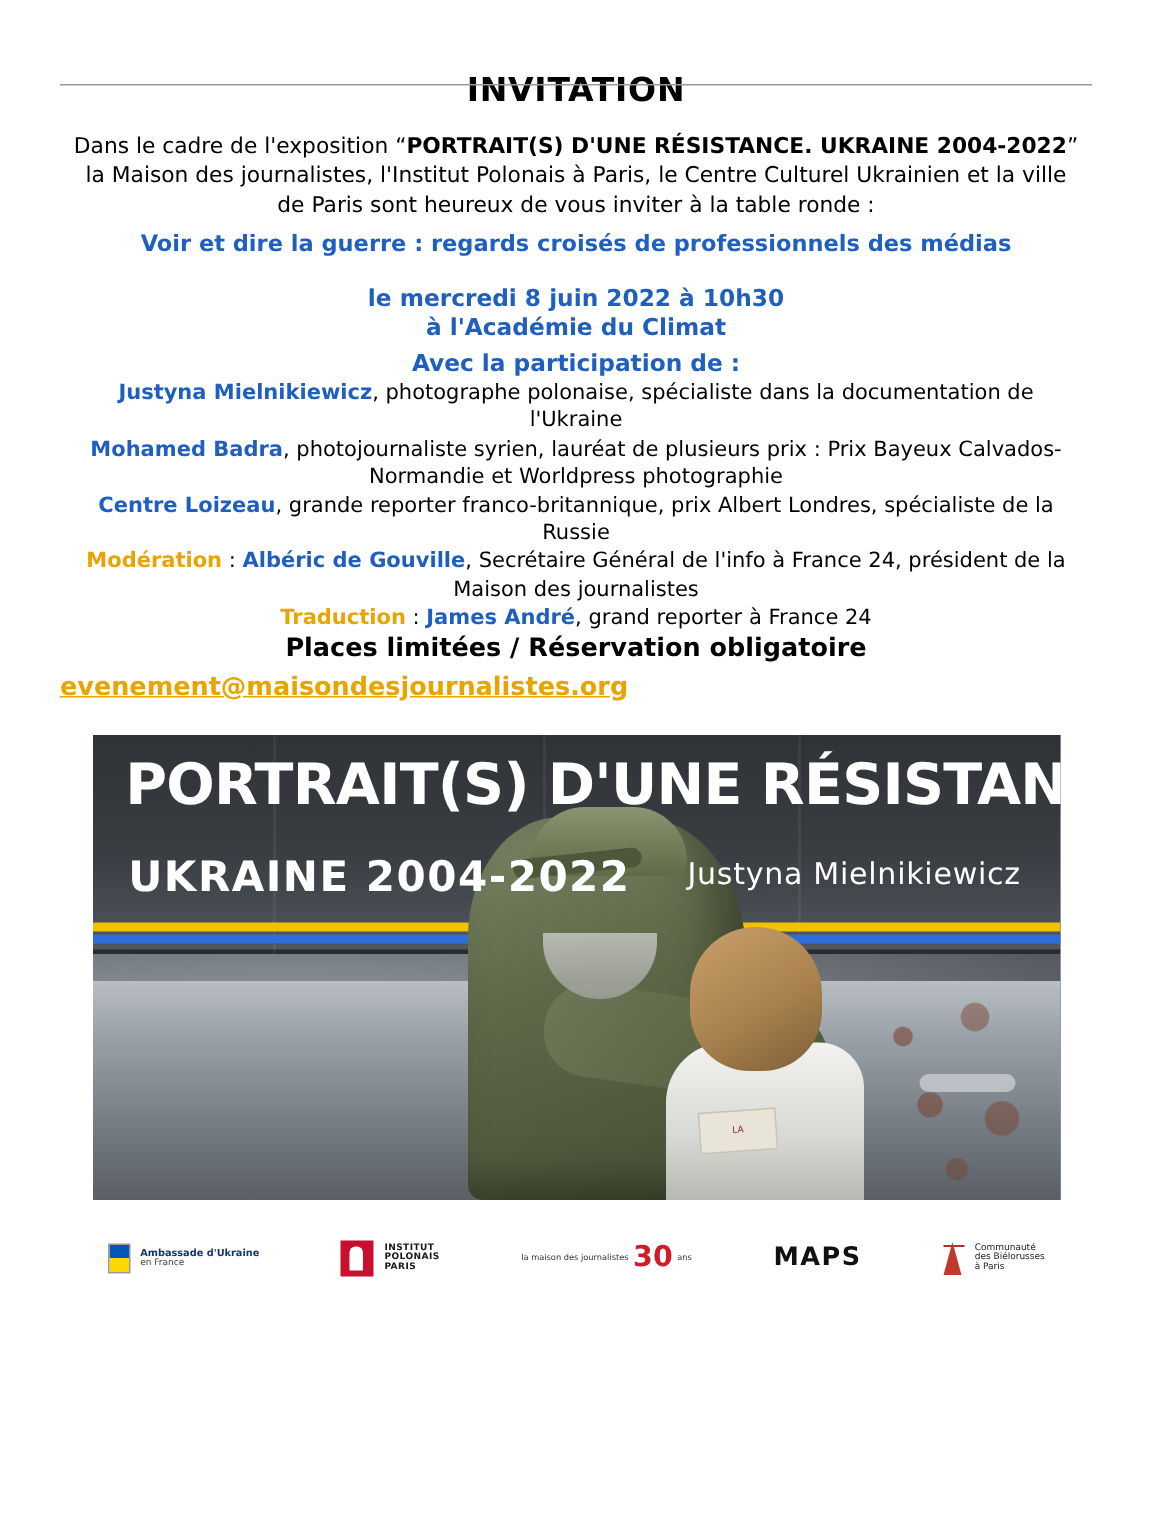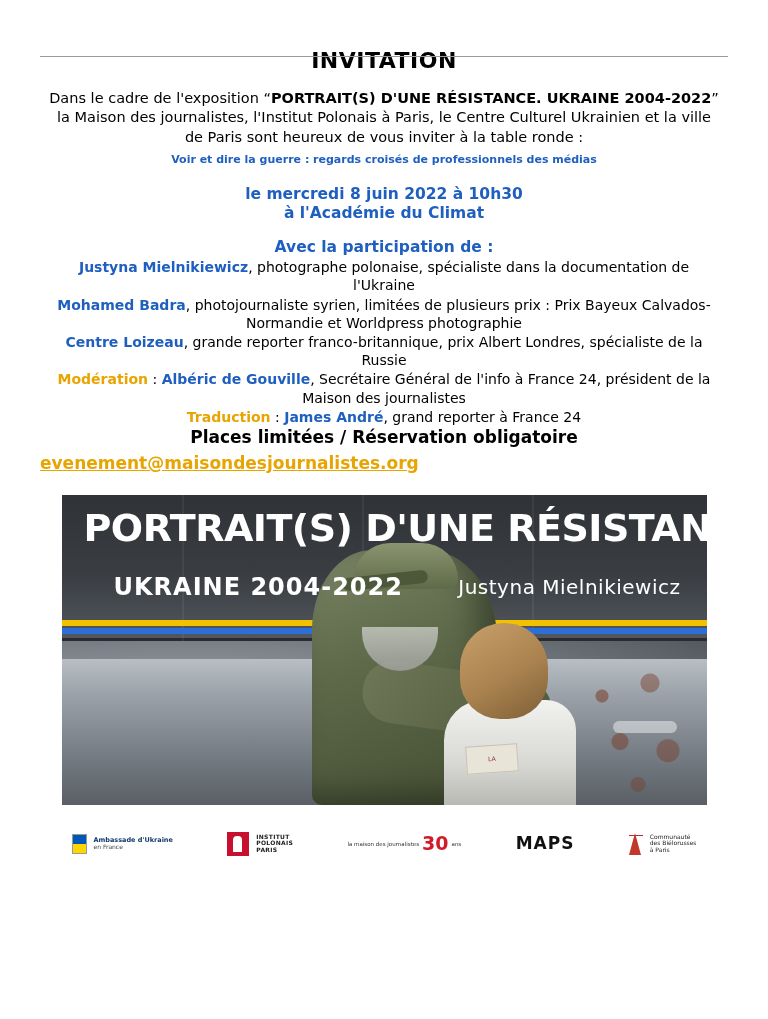--- a/index.html
+++ b/index.html
@@ -39,40 +39,40 @@
   }
   .intro {
     text-align: center;
     font-size: 14.5px;
     line-height: 1.33;
     margin: 0 8px 6px 8px;
   }
   .intro b { font-weight: bold; }
   .roundtable-title {
     text-align: center;
-    font-size: 11px;
+    font-size: 15px;
     font-weight: bold;
     color: #1f5fbf;
     line-height: 1.25;
     margin: 4px 20px 0 20px;
   }
   .spacer-sm { height: 18px; }
   .when {
     text-align: center;
     font-size: 15.5px;
     font-weight: bold;
     color: #1f5fbf;
     line-height: 1.28;
   }
   .participation {
     text-align: center;
     font-size: 15.5px;
     font-weight: bold;
     color: #1f5fbf;
-    margin-top: 14px;
+    margin-top: 4px;
   }
   .speakers {
     margin-top: 2px;
   }
   .speaker {
     text-align: center;
     font-size: 14px;
     line-height: 1.3;
     margin: 0 6px 1px 6px;
   }
@@ -174,25 +174,24 @@
     font-size: 38px;
     line-height: 1;
     color: #ffffff;
     letter-spacing: -0.5px;
     white-space: nowrap;
   }
   .poster-sub {
     position: absolute;
     left: 24px;
     top: 78px;
-    font-size: 24px;
+    font-size: 28px;
     font-weight: bold;
     color: #ffffff;
     letter-spacing: 1px;
-    margin-left: 28px;
   }
   .poster-author {
     position: absolute;
     right: 26px;
     top: 80px;
     font-size: 20px;
     color: #ffffff;
     letter-spacing: 0.5px;
   }
   
@@ -398,21 +397,21 @@
   <div class="when">à l'Académie du Climat</div>
   <div class="participation">Avec la participation de :</div>
 
   <div class="speakers">
 
     <div class="speaker">
       <span class="sp-name">Justyna Mielnikiewicz</span><span class="sp-rest">, photographe polonaise, spécialiste dans la documentation de l'Ukraine</span>
     </div>
 
     <div class="speaker">
-      <span class="sp-name">Mohamed Badra</span><span class="sp-rest">, photojournaliste syrien, limitées de plusieurs prix : Prix Bayeux Calvados-Normandie et Worldpress photographie</span>
+      <span class="sp-name">Mohamed Badra</span><span class="sp-rest">, photojournaliste syrien, lauréat de plusieurs prix : Prix Bayeux Calvados-Normandie et Worldpress photographie</span>
     </div>
 
 
 
     <div class="speaker">
       <span class="sp-name">Centre Loizeau</span><span class="sp-rest">, grande reporter franco-britannique, prix Albert Londres, spécialiste de la Russie</span>
     </div>
 
     <div class="speaker">
       <span class="sp-label">Modération</span><span class="sp-rest"> : </span><span class="sp-name">Albéric de Gouville</span><span class="sp-rest">, Secrétaire Général de l'info à France 24, président de la Maison des journalistes</span>

